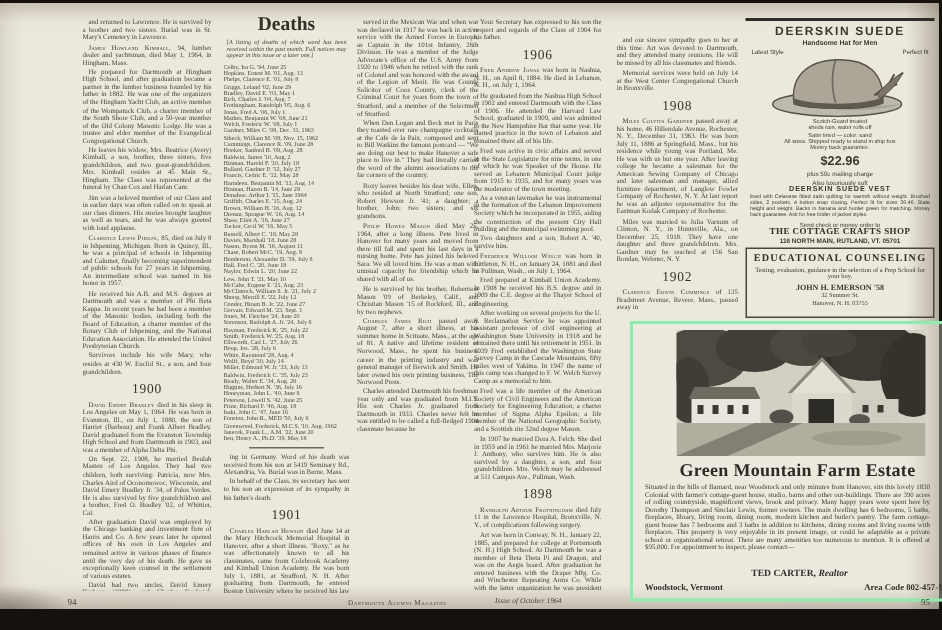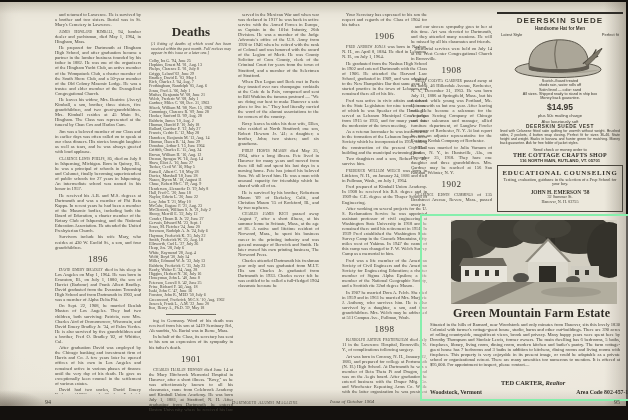--- a/index.html
+++ b/index.html
@@ -65,28 +65,28 @@
 
   <div class="col" style="left:55px;top:12px;width:86px;height:382px;">
       <p class="para">and returned to Lawrence. He is survived by a brother and two sisters. Burial was in St. Mary's Cemetery in Lawrence.</p>
       <p class="para"><span class="sc">James Howland Kimball, </span>94, lumber dealer and yachtsman, died May 1, 1964, in Hingham, Mass.</p>
       <p class="para">He prepared for Dartmouth at Hingham High School, and after graduation became a partner in the lumber business founded by his father in 1882. He was one of the organizers of the Hingham Yacht Club, an active member of the Wompatuck Club, a charter member of the South Shore Club, and a 50-year member of the Old Colony Masonic Lodge. He was a trustee and elder member of the Evangelical Congregational Church.</p>
       <p class="para">He leaves his widow, Mrs. Beatrice (Avery) Kimball, a son, brother, three sisters, five grandchildren, and two great-grandchildren. Mrs. Kimball resides at 45 Main St., Hingham. The Class was represented at the funeral by Chan Cox and Harlan Cam.</p>
       <p class="para">Jim was a beloved member of our Class and in earlier days was often called on to speak at our class dinners. His stories brought laughter as well as tears, and he was always greeted with loud applause.</p>
       <p class="para"><span class="sc">Clarence Lewis Phelps, </span>85, died on July 8 in Ishpeming, Michigan. Born in Quincy, Ill., he was a principal of schools in Ishpeming and Calumet, finally becoming superintendent of public schools for 27 years in Ishpeming. An intermediate school was named in his honor in 1957.</p>
       <p class="para">He received his A.B. and M.S. degrees at Dartmouth and was a member of Phi Beta Kappa. In recent years he had been a member of the Masonic bodies, including both the Board of Education, a charter member of the Rotary Club of Ishpeming, and the National Education Association. He attended the United Presbyterian Church.</p>
       <p class="para">Survivors include his wife Mary, who resides at 430 W. Euclid St., a son, and four grandchildren.</p>
-      <div class="yh">1896</div>
+      <div class="yh">1900</div>
       <p class="para"><span class="sc">David Emery Bradley </span>died in his sleep in Los Angeles on May 1, 1964. He was born in Evanston, Ill., on July 1, 1880, the son of Harriet (Barbour) and Frank Albert Bradley. David graduated from the Evanston Township High School and from Dartmouth in 1903, and was a member of Alpha Delta Phi.</p>
       <p class="para">On Sept. 22, 1908, he married Beulah Masten of Los Angeles. They had two children, both surviving: Patricia, now Mrs. Charles Aird of Oconomowoc, Wisconsin, and David Emery Bradley Jr. '34, of Palos Verdes. He is also survived by five grandchildren and a brother, Fred O. Bradley '02, of Whittier, Cal.</p>
       <p class="para">After graduation David was employed by the Chicago banking and investment firm of Harris and Co. A few years later he opened offices of his own in Los Angeles and remained active in various phases of finance until the very day of his death. He gave us exceptionally keen counsel in the settlement of various estates.</p>
       <p class="para">David had two uncles, David Emery Barbour (1880), and Charles Frederick Bradley.</p>
     </div>
 
-  <div class="col" style="left:149px;top:24px;width:84px;height:388px;">
+  <div class="col" style="left:149px;top:8px;width:84px;height:388px;">
     <div class="deaths-title">Deaths</div>
     <div class="deaths-note">[A listing of deaths of which word has been received within the past month. Full notices may appear in this issue or a later one.]</div>
     <div class="deaths-list">
         <div class="death">Colby, Ira G. '94, June 25</div>
         <div class="death">Hopkins, Ernest M. '01, Aug. 13</div>
         <div class="death">Phelps, Clarence E. '01, July 8</div>
         <div class="death">Griggs, Leland '02, June 29</div>
         <div class="death">Bradley, David E. '03, May 1</div>
         <div class="death">Rich, Charles J. '04, Aug. 7</div>
         <div class="death">Frothingham, Randolph '05, Aug. 6</div>
@@ -158,21 +158,21 @@
       <p class="para">Roxy leaves besides his dear wife, Ellen, who resided at North Stratford; one son, Robert Hewson Jr. '41; a daughter; a brother, John; two sisters; and six grandsons.</p>
       <p class="para"><span class="sc">Philip Howes Mason </span>died May 25, 1964, after a long illness. Pete lived in Hanover for many years and moved from there till fall and spent his last days in a nursing home. Pete has joined his beloved Sara. We all loved him. He was a man with unusual capacity for friendship which he shared with all of us.</p>
       <p class="para">He is survived by his brother, Robertson Mason '09 of Berkeley, Calif., and Christian Mason '15 of Rockford, Ill., and by two nephews.</p>
       <p class="para"><span class="sc">Charles James Rich </span>passed away August 7, after a short illness, at his summer home in Scituate, Mass., at the age of 81. A native and lifetime resident of Norwood, Mass., he spent his business career in the printing industry and was general manager of Berwick and Smith. He later owned his own printing business, The Norwood Press.</p>
       <p class="para">Charles attended Dartmouth his freshman year only and was graduated from M.I.T. His son Charles Jr. graduated from Dartmouth in 1933. Charles never felt he was entitled to be called a full-fledged 1904 classmate because he</p>
     </div>
 
   <div class="folio" style="left:45px;top:399px;">94</div>
   <div class="foot" style="left:232px;top:400px;font-variant:small-caps;letter-spacing:.5px;">Dartmouth Alumni Magazine</div>
 
-  <div class="col" style="left:342px;top:12px;width:85px;height:382px;">
+  <div class="col" style="left:316px;top:12px;width:85px;height:382px;">
       <p class="para">Your Secretary has expressed to his son the respect and regards of the Class of 1904 for his father.</p>
       <div class="yh">1906</div>
       <p class="para"><span class="sc">Fred Andrew Jonas </span>was born in Nashua, N. H., on April 8, 1884. He died in Lebanon, N. H., on July 1, 1964.</p>
       <p class="para">He graduated from the Nashua High School in 1902 and entered Dartmouth with the Class of 1906. He attended the Harvard Law School, graduated in 1909, and was admitted to the New Hampshire Bar that same year. He started practice in the town of Lebanon and remained there all of his life.</p>
       <p class="para">Fred was active in civic affairs and served in the State Legislature for nine terms, in one of which he was Speaker of the House. He served as Lebanon Municipal Court judge from 1915 to 1935, and for many years was the moderator of the town meeting.</p>
       <p class="para">As a veteran lawmaker he was instrumental in the formation of the Lebanon Improvement Society which he incorporated in 1955, aiding the construction of the present City Hall building and the municipal swimming pool.</p>
       <p class="para">Two daughters and a son, Robert A. '40, survive him.</p>
       <p class="para"><span class="sc">Frederick William Welch </span>was born in Littleton, N. H., on January 24, 1881 and died in Pullman, Wash., on July 1, 1964.</p>
       <p class="para">Fred prepared at Kimball Union Academy. In 1908 he received his B.S. degree and in 1909 the C.E. degree at the Thayer School of Engineering.</p>
       <p class="para">After working on several projects for the U. S. Reclamation Service he was appointed assistant professor of civil engineering at Washington State University in 1918 and he remained there until his retirement in 1951. In 1939 Fred established the Washington State Survey Camp in the Cascade Mountains, fifty miles west of Yakima. In 1947 the name of this camp was changed to F. W. Welch Survey Camp as a memorial to him.</p>
@@ -209,21 +209,21 @@
       <path d="M74,28 L94,12 M80,24 L90,20 M84,20 L88,13" stroke="#4c483e" stroke-width="1.3" fill="none"></path>
       <path d="M76,27 C82,20 88,15 94,12 C90,20 84,26 78,30 Z" fill="#7c7668" stroke="#4c483e" stroke-width="0.6"></path>
     </svg>
     <div>
         <div class="dk-line">Scotch-Guard treated</div>
         <div class="dk-line">sheds rain, water rolls off</div>
         <div class="dk-line">Satin lined — color: sand</div>
         <div class="dk-line">All sizes. Shipped ready to stand in ship box</div>
         <div class="dk-line">Money back guarantee.</div>
       </div>
-    <div class="dk-price">$14.95</div>
+    <div class="dk-price">$22.96</div>
     <div class="dk-ship">plus 50c mailing charge</div>
     <div class="dk-also">Also luxuriously soft</div>
     <div class="dk-vest">DEERSKIN SUEDE VEST</div>
     <div class="dk-copy">lined with Celanese fitted satin quilting for warmth without weight. Brushed sides, 2 pockets, 4 button snap closing. Perfect fit for sizes 36-46. State height and weight. Backs in banana and hunter green for matching. Money back guarantee. Ask for free folder of jacket styles.</div>
     <div class="dk-order">Send check or money order to</div>
     <div class="dk-shop">THE COTTAGE CRAFTS SHOP</div>
     <div class="dk-addr">116 NORTH MAIN, RUTLAND, VT. 05701</div>
   </div>
 
   <div class="ad counsel">

